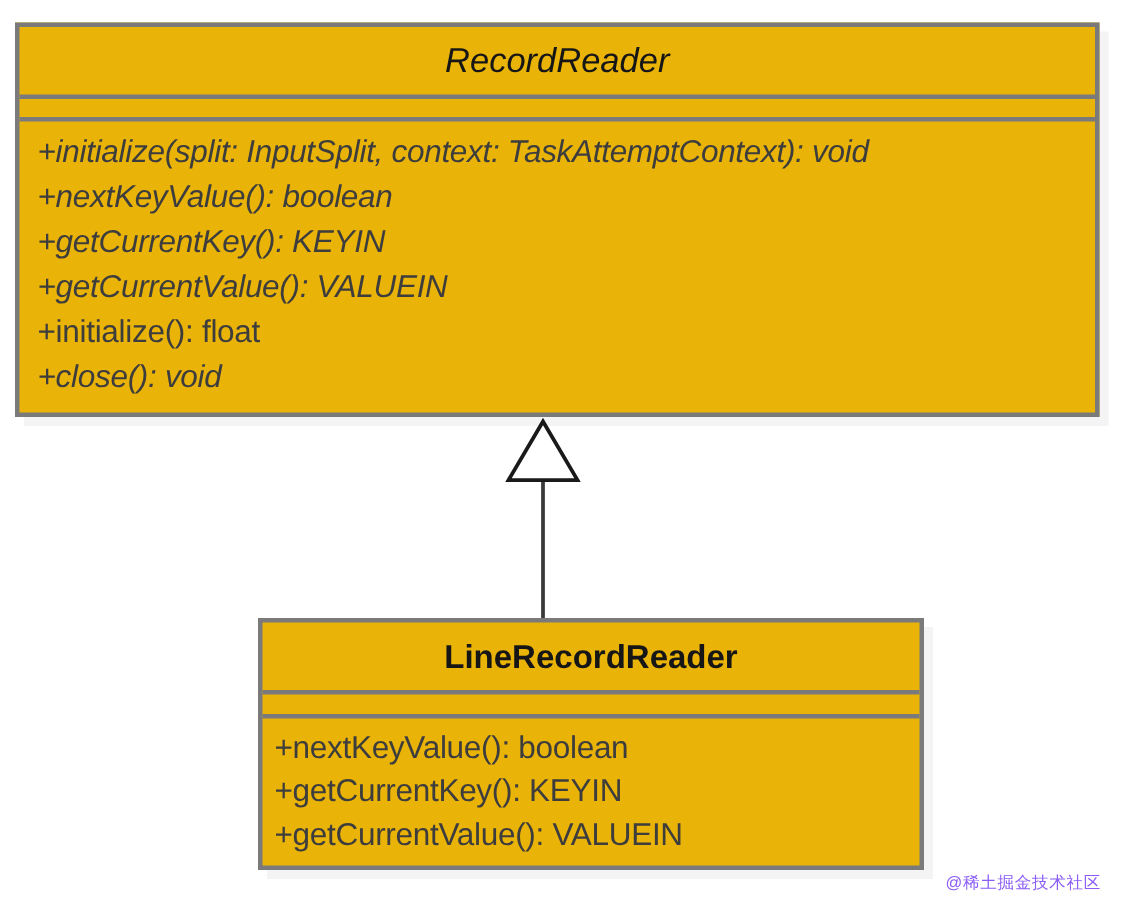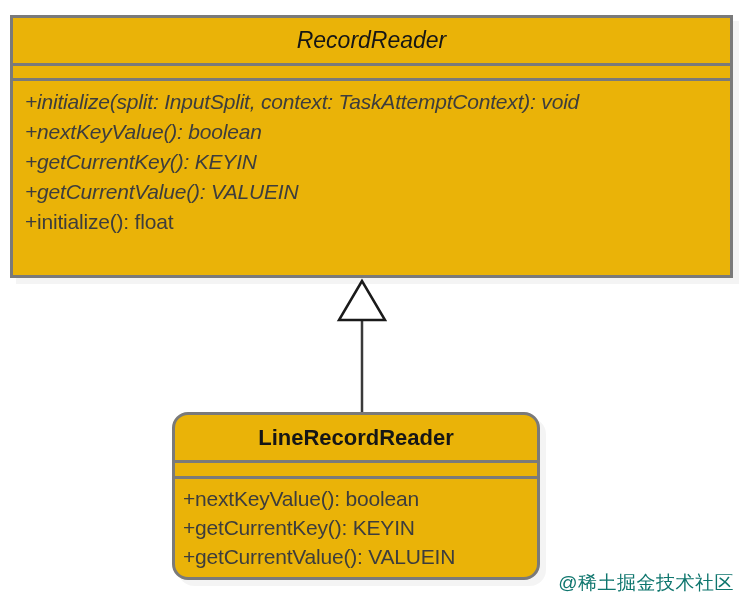--- a/index.html
+++ b/index.html
@@ -81,23 +81,22 @@
   }
   #class-record-reader .uml-op {
     font-size: 21px;
     line-height: 30px;
   }
 
   
   #class-line-record-reader {
     left: 172px;
     top: 412px;
-    width: 368px;
+    width: 444px;
     height: 168px;
-    border-radius: 16px;
   }
   #class-line-record-reader .uml-name-compartment {
     height: 48px;
     font-size: 22px;
     font-weight: bold;
   }
   #class-line-record-reader .uml-attr-compartment {
     height: 16px;
   }
   #class-line-record-reader .uml-ops-compartment {
@@ -117,42 +116,43 @@
     height: 610px;
     z-index: 2;
     pointer-events: none;
   }
 
   
   #watermark {
     position: absolute;
     right: 14px;
     bottom: 14px;
-    font-size: 19px;
-    color: #0f766e;
+    font-size: 11px;
+    color: #8b5cf6;
     letter-spacing: 0.5px;
     white-space: nowrap;
     z-index: 4;
     user-select: none;
   }
 </style>
 </head>
 <body>
 
 <div id="diagram-canvas">
 
   <div id="class-record-reader" class="uml-class">
     <div class="uml-name-compartment">RecordReader</div>
     <div class="uml-attr-compartment"></div>
     <div class="uml-ops-compartment">
       <div class="uml-op abstract">+initialize(split: InputSplit, context: TaskAttemptContext): void</div>
       <div class="uml-op abstract">+nextKeyValue(): boolean</div>
       <div class="uml-op abstract">+getCurrentKey(): KEYIN</div>
       <div class="uml-op abstract">+getCurrentValue(): VALUEIN</div>
       <div class="uml-op">+initialize(): float</div>
+      <div class="uml-op abstract">+close(): void</div>
     </div>
   </div>
 
   <svg id="generalization-connector" viewBox="0 0 748 610">
     <line x1="362" y1="320" x2="362" y2="413" stroke="#3a3a3a" stroke-width="2.5"></line>
     <polygon points="362,281 339,320 385,320" fill="#ffffff" stroke="#1a1a1a" stroke-width="2.5" stroke-linejoin="miter"></polygon>
   </svg>
 
   <div id="class-line-record-reader" class="uml-class">
     <div class="uml-name-compartment">LineRecordReader</div>

